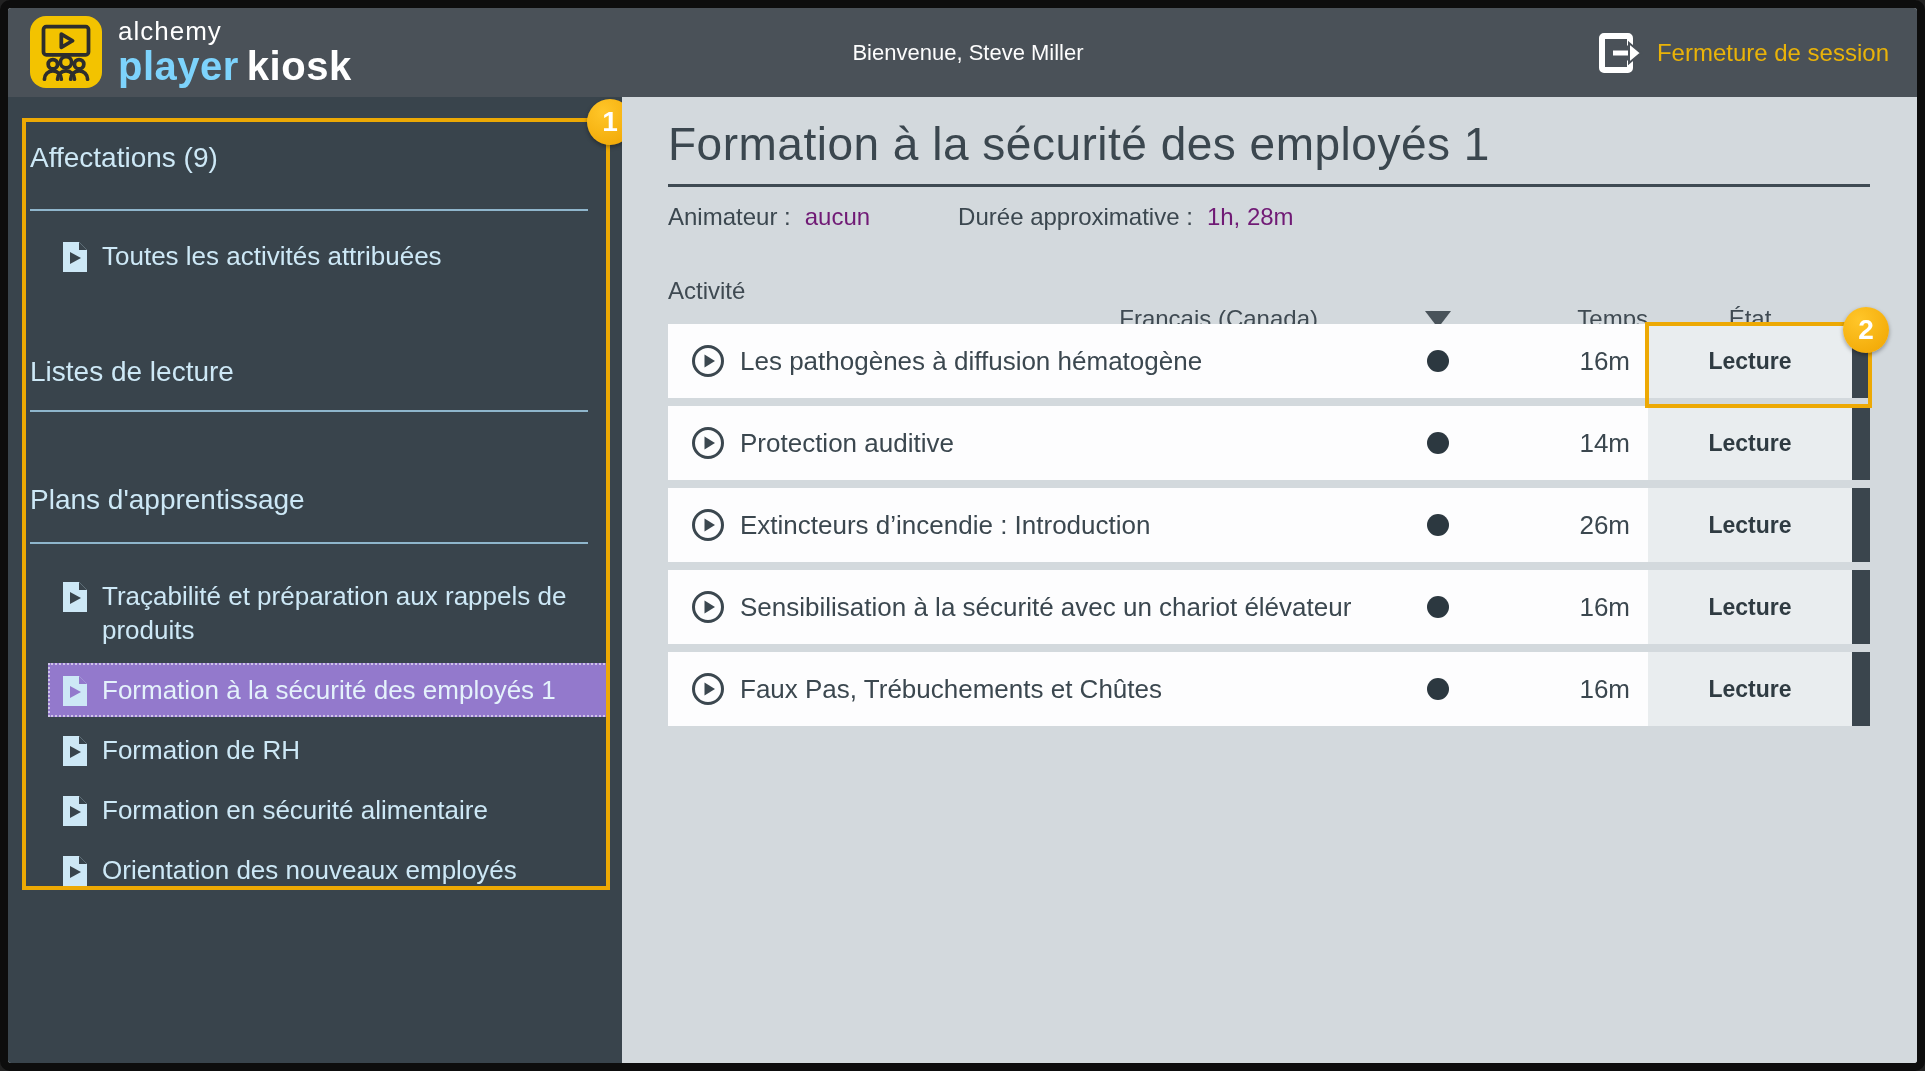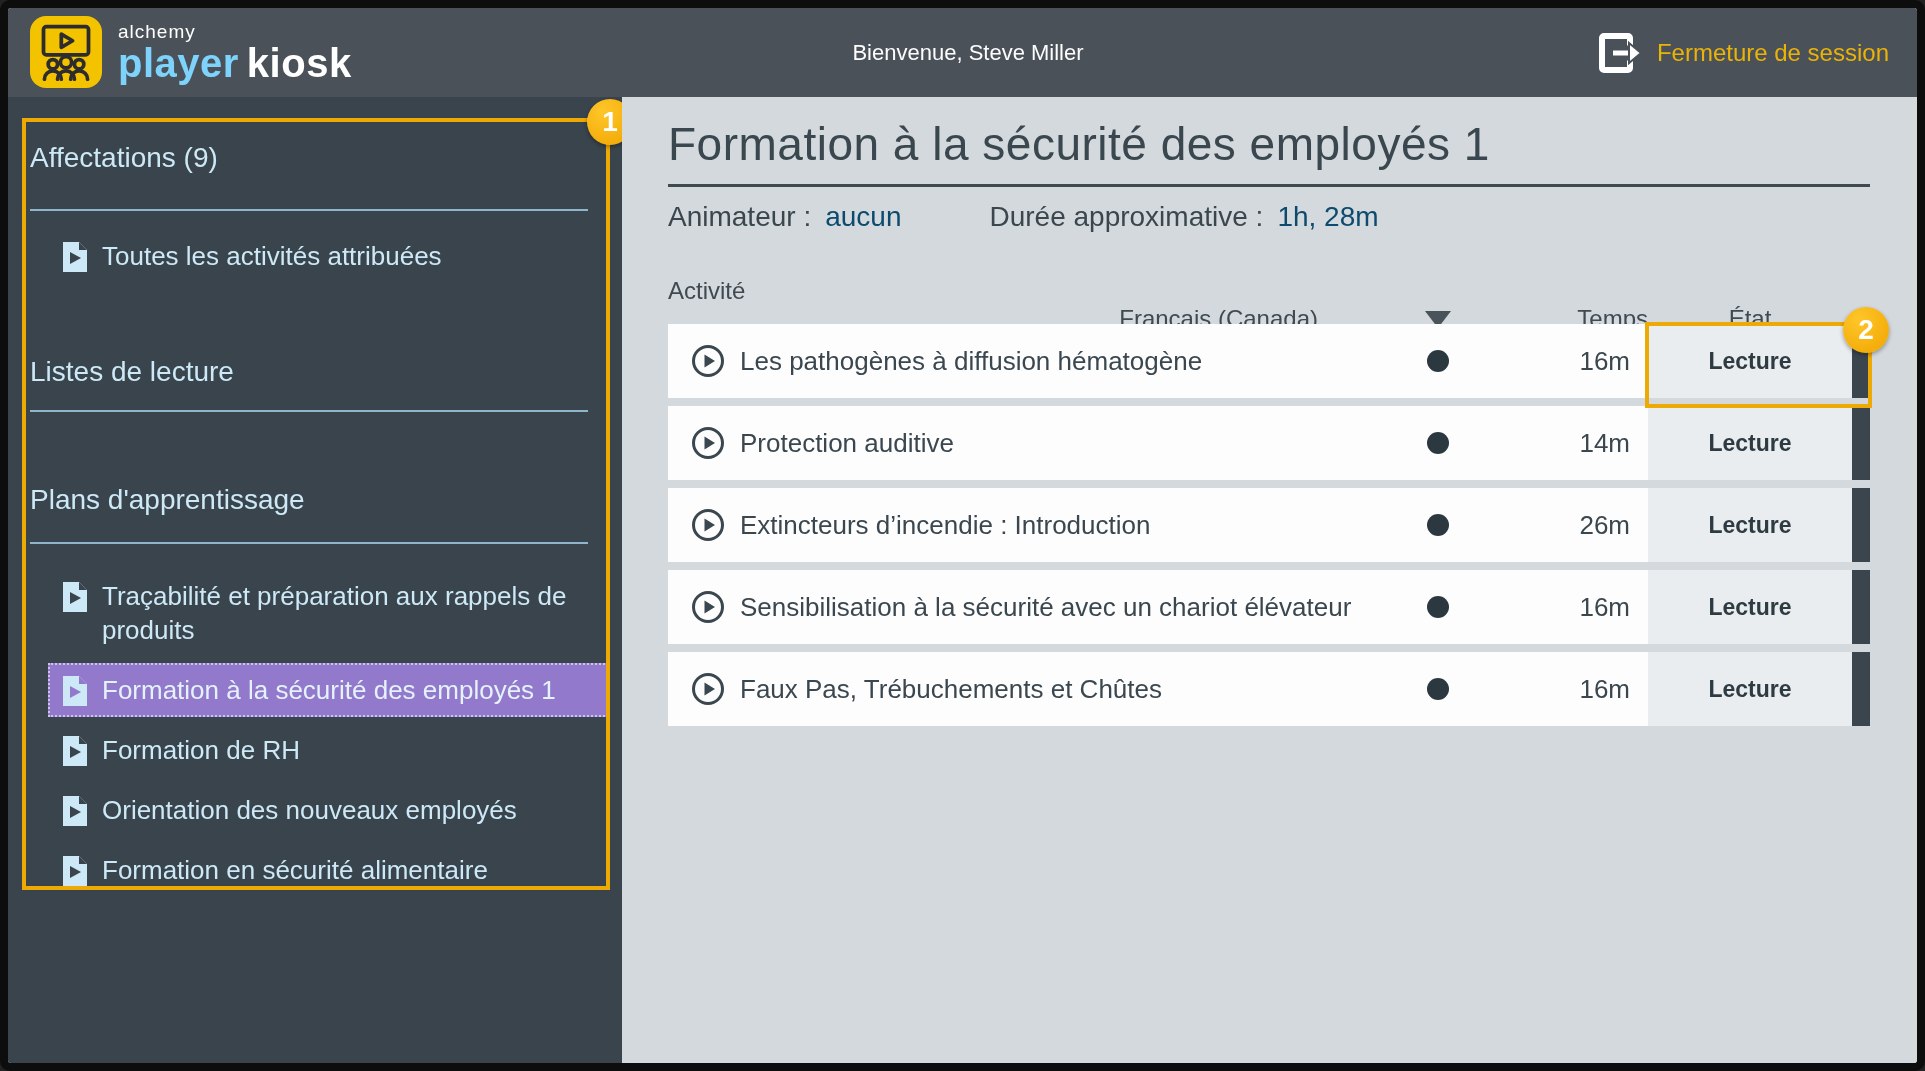--- a/index.html
+++ b/index.html
@@ -5,21 +5,21 @@
   * { margin:0; padding:0; box-sizing:border-box; }
   body { background:#222; font-family:"Liberation Sans","DejaVu Sans",sans-serif; }
   .frame { width:1925px; height:1071px; background:#0d0d0d; padding:8px; border-radius:10px; }
   .screen { position:relative; width:1909px; height:1055px; background:#d3d9dd; overflow:hidden; border-radius:3px; }
 
   
   .topbar { position:absolute; left:0; top:0; width:100%; height:89px; background:#4a5158; }
   .brand { position:absolute; left:22px; top:8px; display:flex; align-items:center; }
   .logo-tile { width:72px; height:72px; background:#f3c300; border-radius:16px; display:flex; align-items:center; justify-content:center; }
   .brand-text { margin-left:16px; line-height:1; }
-  .brand-line1 { color:#ffffff; font-size:19px; letter-spacing:1px; margin-bottom:2px; }
+  .brand-line1 { color:#ffffff; font-size:26px; letter-spacing:1px; margin-bottom:2px; }
   .brand-line2 { font-size:40px; font-weight:bold; letter-spacing:0.5px; }
   .brand-player { color:#7dd3fc; }
   .brand-kiosk { color:#ffffff; margin-left:8px; }
   .welcome { position:absolute; left:11px; right:0; top:0; height:89px; display:flex; align-items:center; justify-content:center; color:#fdfdfd; font-size:22px; }
   .logout { position:absolute; right:28px; top:0; height:89px; display:flex; align-items:center; gap:14px; color:#eab308; font-size:24px; cursor:pointer; }
 
   
   .sidebar { position:absolute; left:0; top:89px; width:614px; height:966px; background:#39444c; color:#cde8f6; padding-left:22px; }
   .sec-title { font-size:28px; line-height:34px; font-weight:400; }
   .sec-title.t1 { margin-top:44px; }
@@ -41,23 +41,23 @@
   .ann-badge { position:absolute; width:46px; height:46px; border-radius:50%;
     background:radial-gradient(circle at 35% 28%, #ffc629, #f0a400);
     color:#ffffff; font-size:28px; font-weight:bold; display:flex; align-items:center; justify-content:center;
     box-shadow:0 2px 4px rgba(0,0,0,.35); pointer-events:none; }
   .box1 { left:14px; top:21px; width:588px; height:772px; }
   .badge1 { left:579px; top:2px; }
 
   
   .main { position:absolute; left:614px; top:89px; right:0; bottom:0; background:#d3d9dd; padding-left:46px; }
   .page-title { margin-top:20px; width:1202px; font-size:46px; line-height:54px; font-weight:400; color:#3b474f; padding-bottom:13px; border-bottom:3px solid #3f4b53; letter-spacing:0.5px; }
-  .meta { margin-top:16px; font-size:28px; line-height:28px; color:#3b474f; display:flex; gap:14px; }
+  .meta { margin-top:16px; font-size:24px; line-height:28px; color:#3b474f; display:flex; gap:14px; }
   .meta .gap { width:60px; }
-  .link-blue { color:#0c4a6e; }
+  .link-blue { color:#701a75; }
 
   .grid-cols { display:grid; grid-template-columns:72px 628px 140px 140px 204px 18px; width:1202px; }
   .thead { margin-top:46px; height:30px; align-items:center; font-size:24px; color:#3f4a52; }
   .th-activity { grid-column:1 / span 2; padding-left:0; }
   .thead .lang-cell { grid-column:2; display:flex; justify-content:flex-end; padding-right:50px; }
   .thead .arrow-cell { display:flex; justify-content:center; align-items:center; cursor:pointer; }
   .thead .temps-cell { text-align:right; }
   .thead .etat-cell { text-align:center; }
   .caret-down { width:0; height:0; border-left:13px solid transparent; border-right:13px solid transparent; border-top:17px solid #49535a; }
 
@@ -163,30 +163,30 @@
       </svg>
       <span class="lbl">Formation de RH</span>
     </div>
 
     <div class="side-item">
       <svg class="doc" width="26" height="32" viewBox="0 0 26 32">
         <path d="M1 1 h16 l8 8 v22 h-24 z" fill="#cde8f6"></path>
         <path d="M17 1 l8 8 h-8 z" fill="#39444c"></path>
         <path d="M8 11 L8 23 L19 17 Z" fill="#39444c"></path>
       </svg>
+      <span class="lbl">Formation en sécurité alimentaire</span>
+    </div>
+
+    <div class="side-item">
+      <svg class="doc" width="26" height="32" viewBox="0 0 26 32">
+        <path d="M1 1 h16 l8 8 v22 h-24 z" fill="#cde8f6"></path>
+        <path d="M17 1 l8 8 h-8 z" fill="#39444c"></path>
+        <path d="M8 11 L8 23 L19 17 Z" fill="#39444c"></path>
+      </svg>
       <span class="lbl">Orientation des nouveaux employés</span>
-    </div>
-
-    <div class="side-item">
-      <svg class="doc" width="26" height="32" viewBox="0 0 26 32">
-        <path d="M1 1 h16 l8 8 v22 h-24 z" fill="#cde8f6"></path>
-        <path d="M17 1 l8 8 h-8 z" fill="#39444c"></path>
-        <path d="M8 11 L8 23 L19 17 Z" fill="#39444c"></path>
-      </svg>
-      <span class="lbl">Formation en sécurité alimentaire</span>
     </div>
 
     <div class="ann-box box1"></div>
     <div class="ann-badge badge1">1</div>
   </aside>
 
   <main class="main" style="position:absolute;">
     <h1 class="page-title">Formation à la sécurité des employés 1</h1>
 
     <div class="meta">

